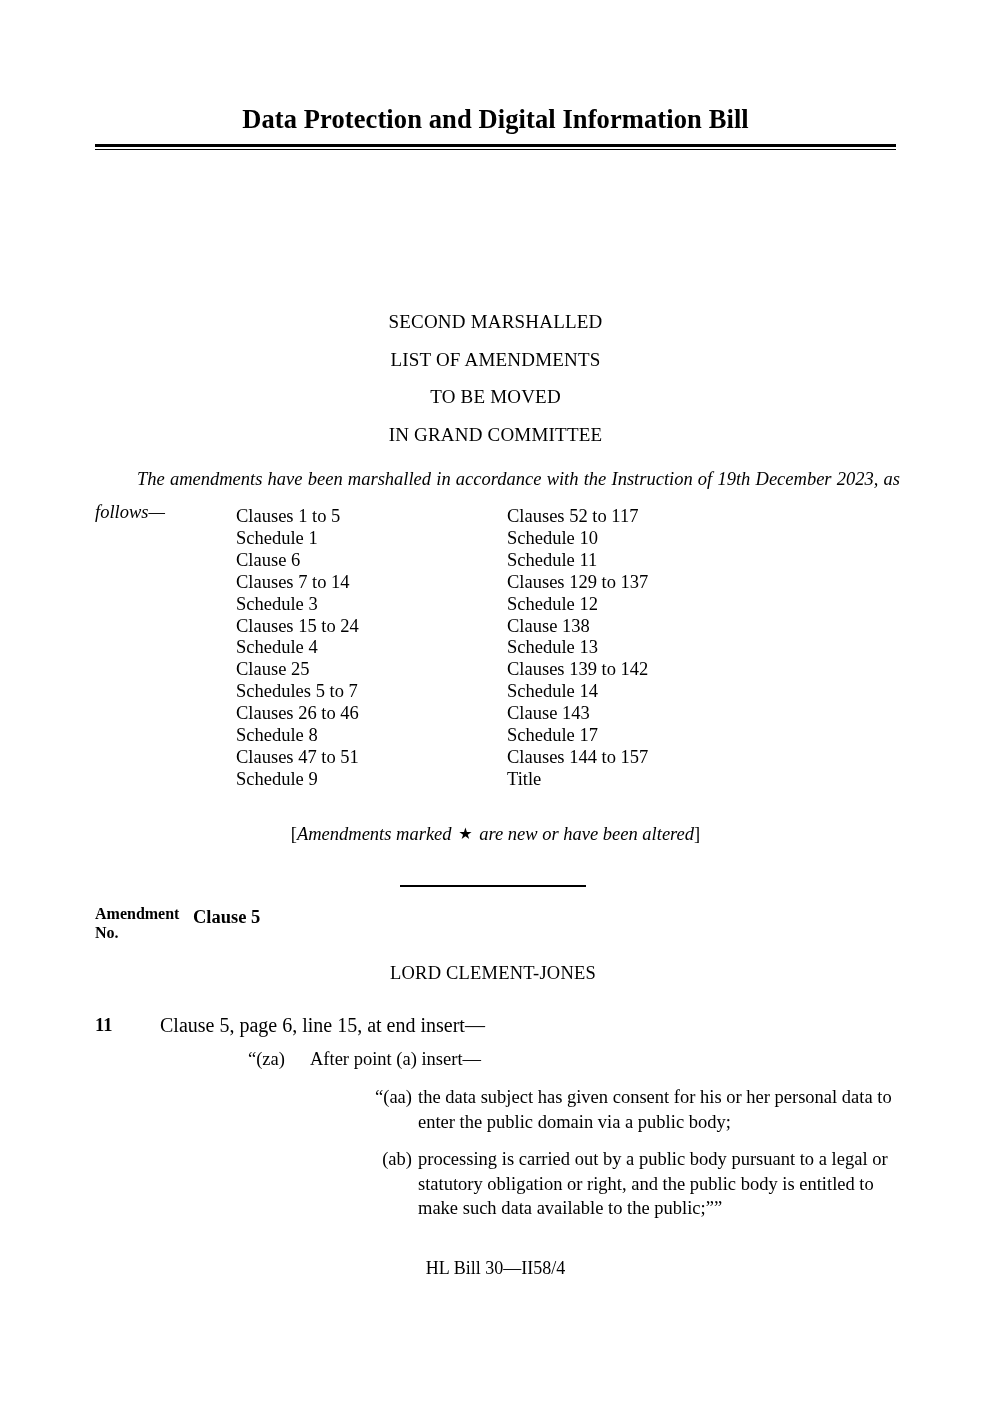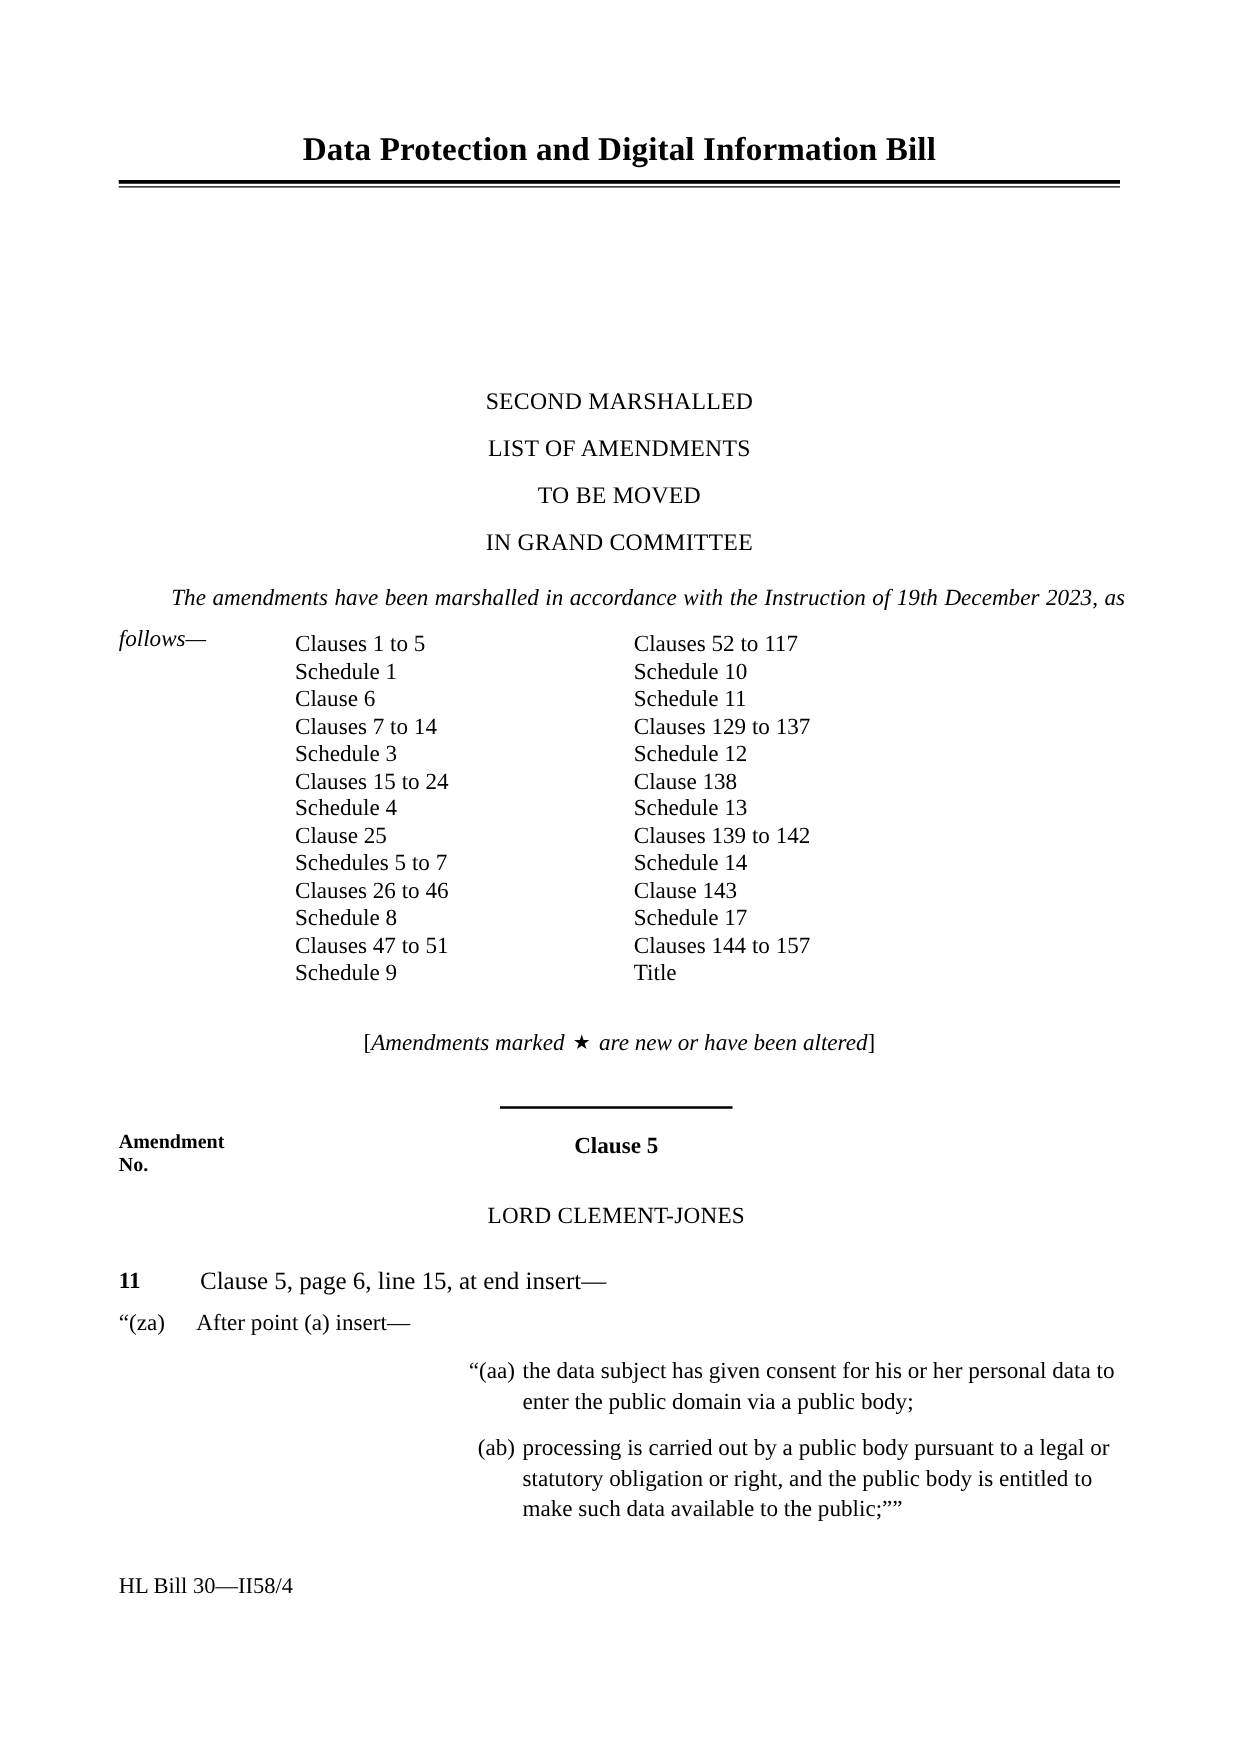--- a/index.html
+++ b/index.html
@@ -144,21 +144,20 @@
     font-weight: bold;
     line-height: 18.5px;
   }
 
   
   .clause-heading {
     position: absolute;
     left: 193px;
     top: 907px;
     width: 600px;
-    text-align: center;
     font-size: 18.5px;
     font-weight: bold;
   }
 
   
   .sponsor {
     position: absolute;
     left: 193px;
     top: 963px;
     width: 600px;
@@ -184,20 +183,21 @@
     font-size: 18.5px;
     font-weight: bold;
     line-height: 25px;
   }
   .amend-lead {
     margin-left: 65px;
     font-size: 20px;
     line-height: 25px;
   }
   .amend-za {
+    margin-left: 153px;
     margin-top: 9px;
     font-size: 18.5px;
     line-height: 25px;
   }
   .amend-za .za-label {
     display: inline-block;
     width: 62px;
   }
   .sub-para {
     margin-left: 265px;
@@ -220,21 +220,21 @@
     display: block;
   }
 
   
   .footer {
     position: absolute;
     left: 95px;
     top: 1258px;
     width: 801px;
     display: flex;
-    justify-content: flex-start;
+    justify-content: center;
     font-size: 18px;
   }
 </style>
 </head>
 <body>
 
 <div class="page">
 
   <div class="masthead">
     <h1 class="doc-title">Data Protection and Digital Information Bill</h1>

